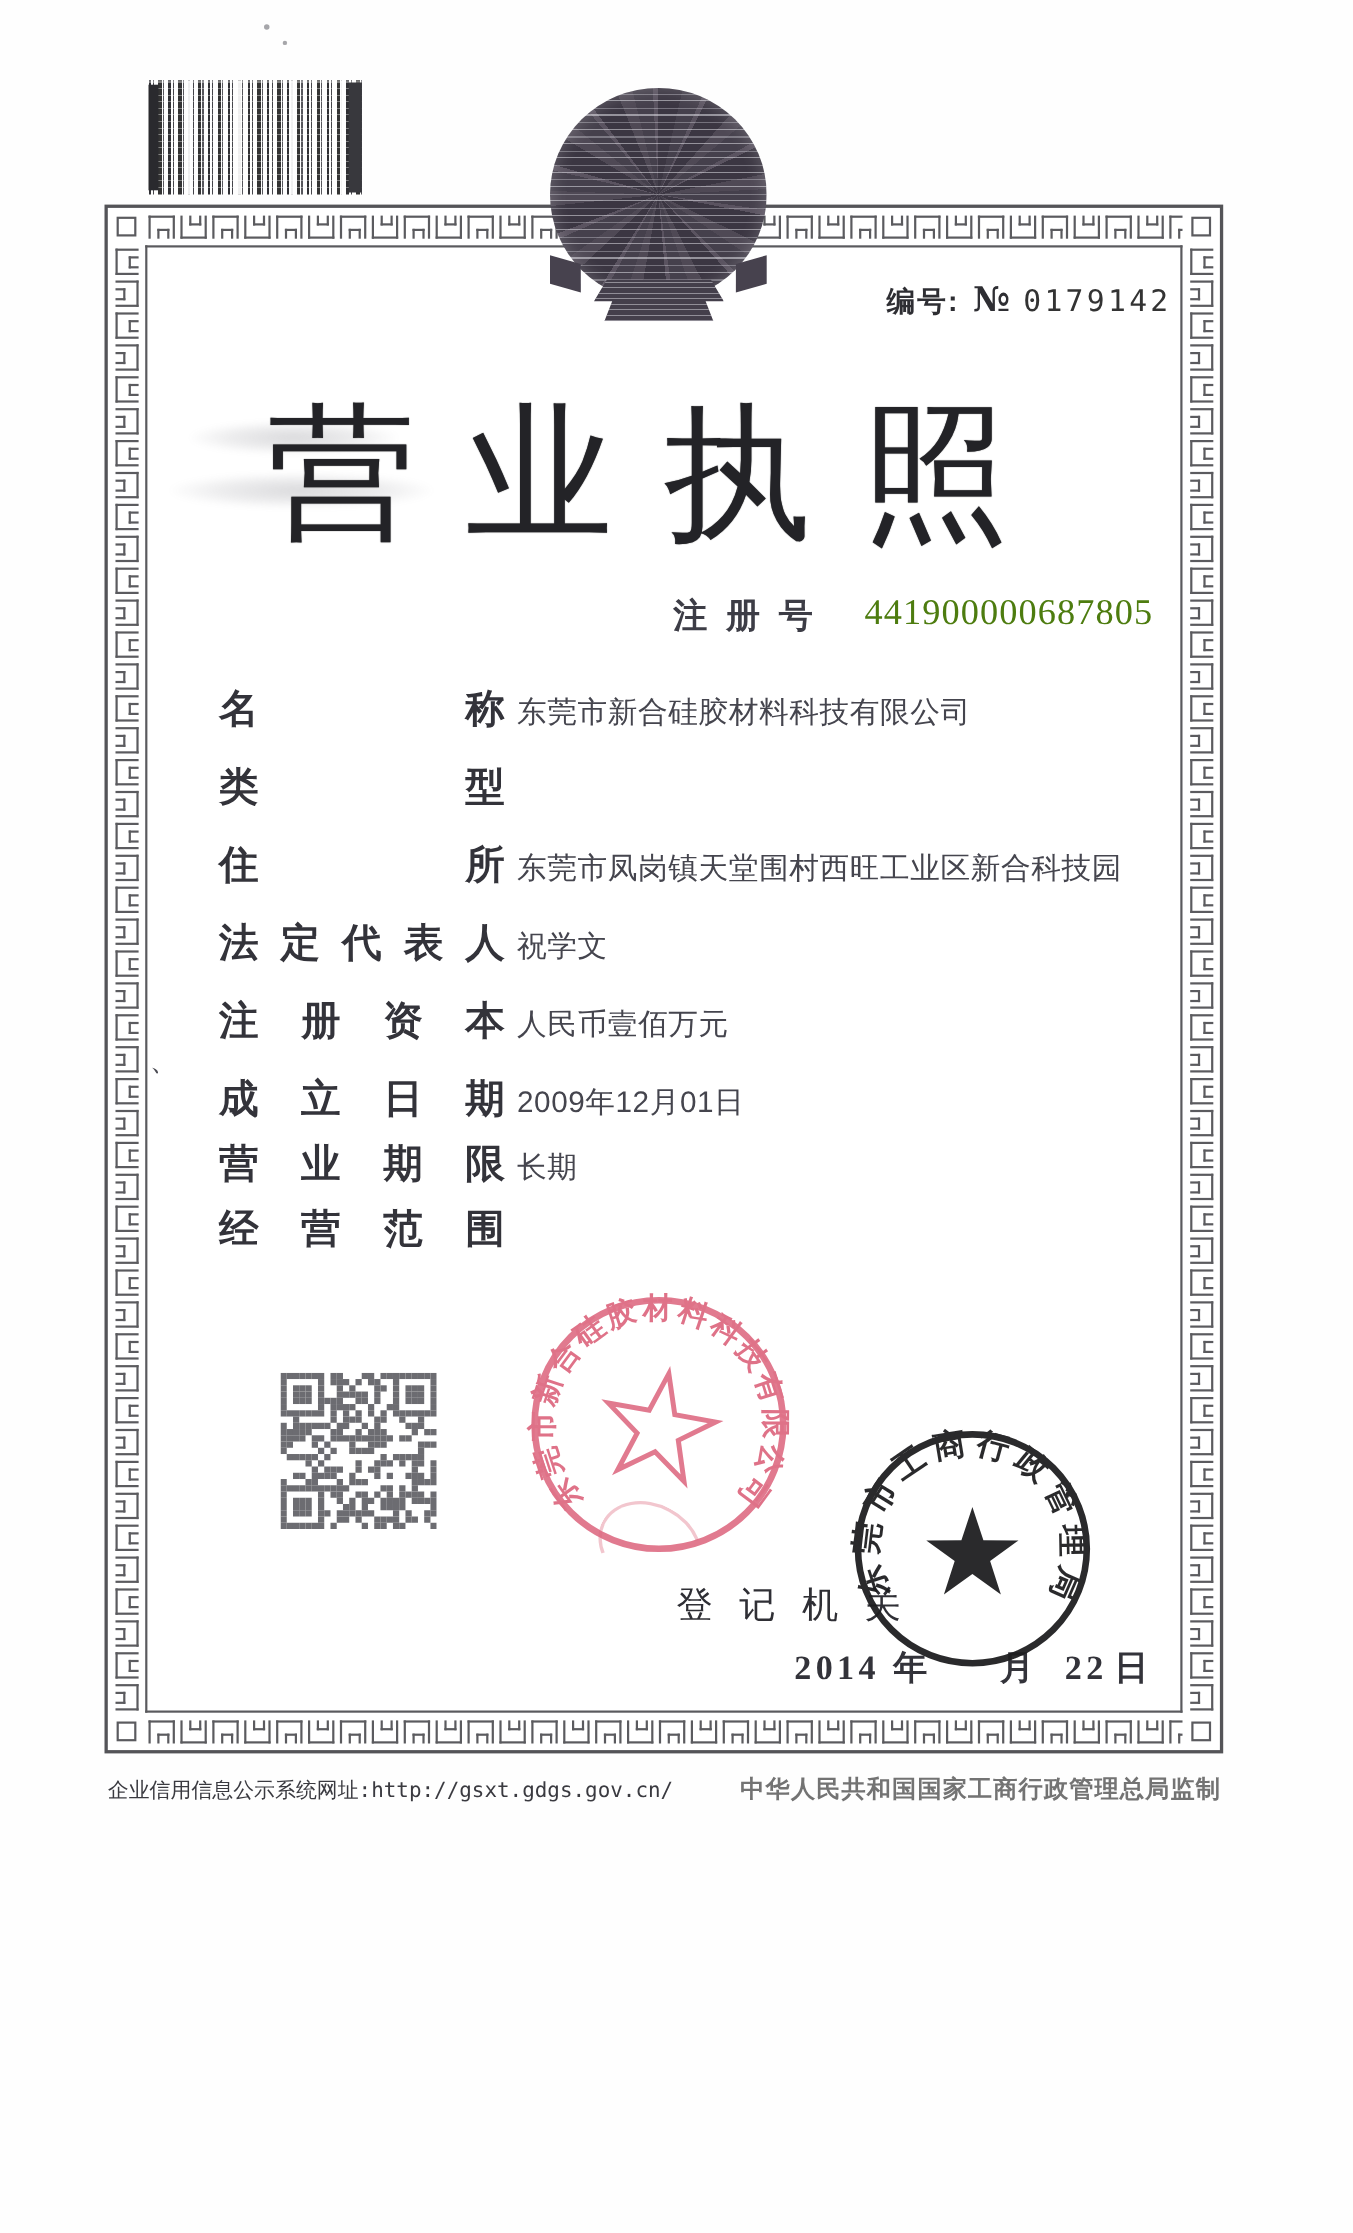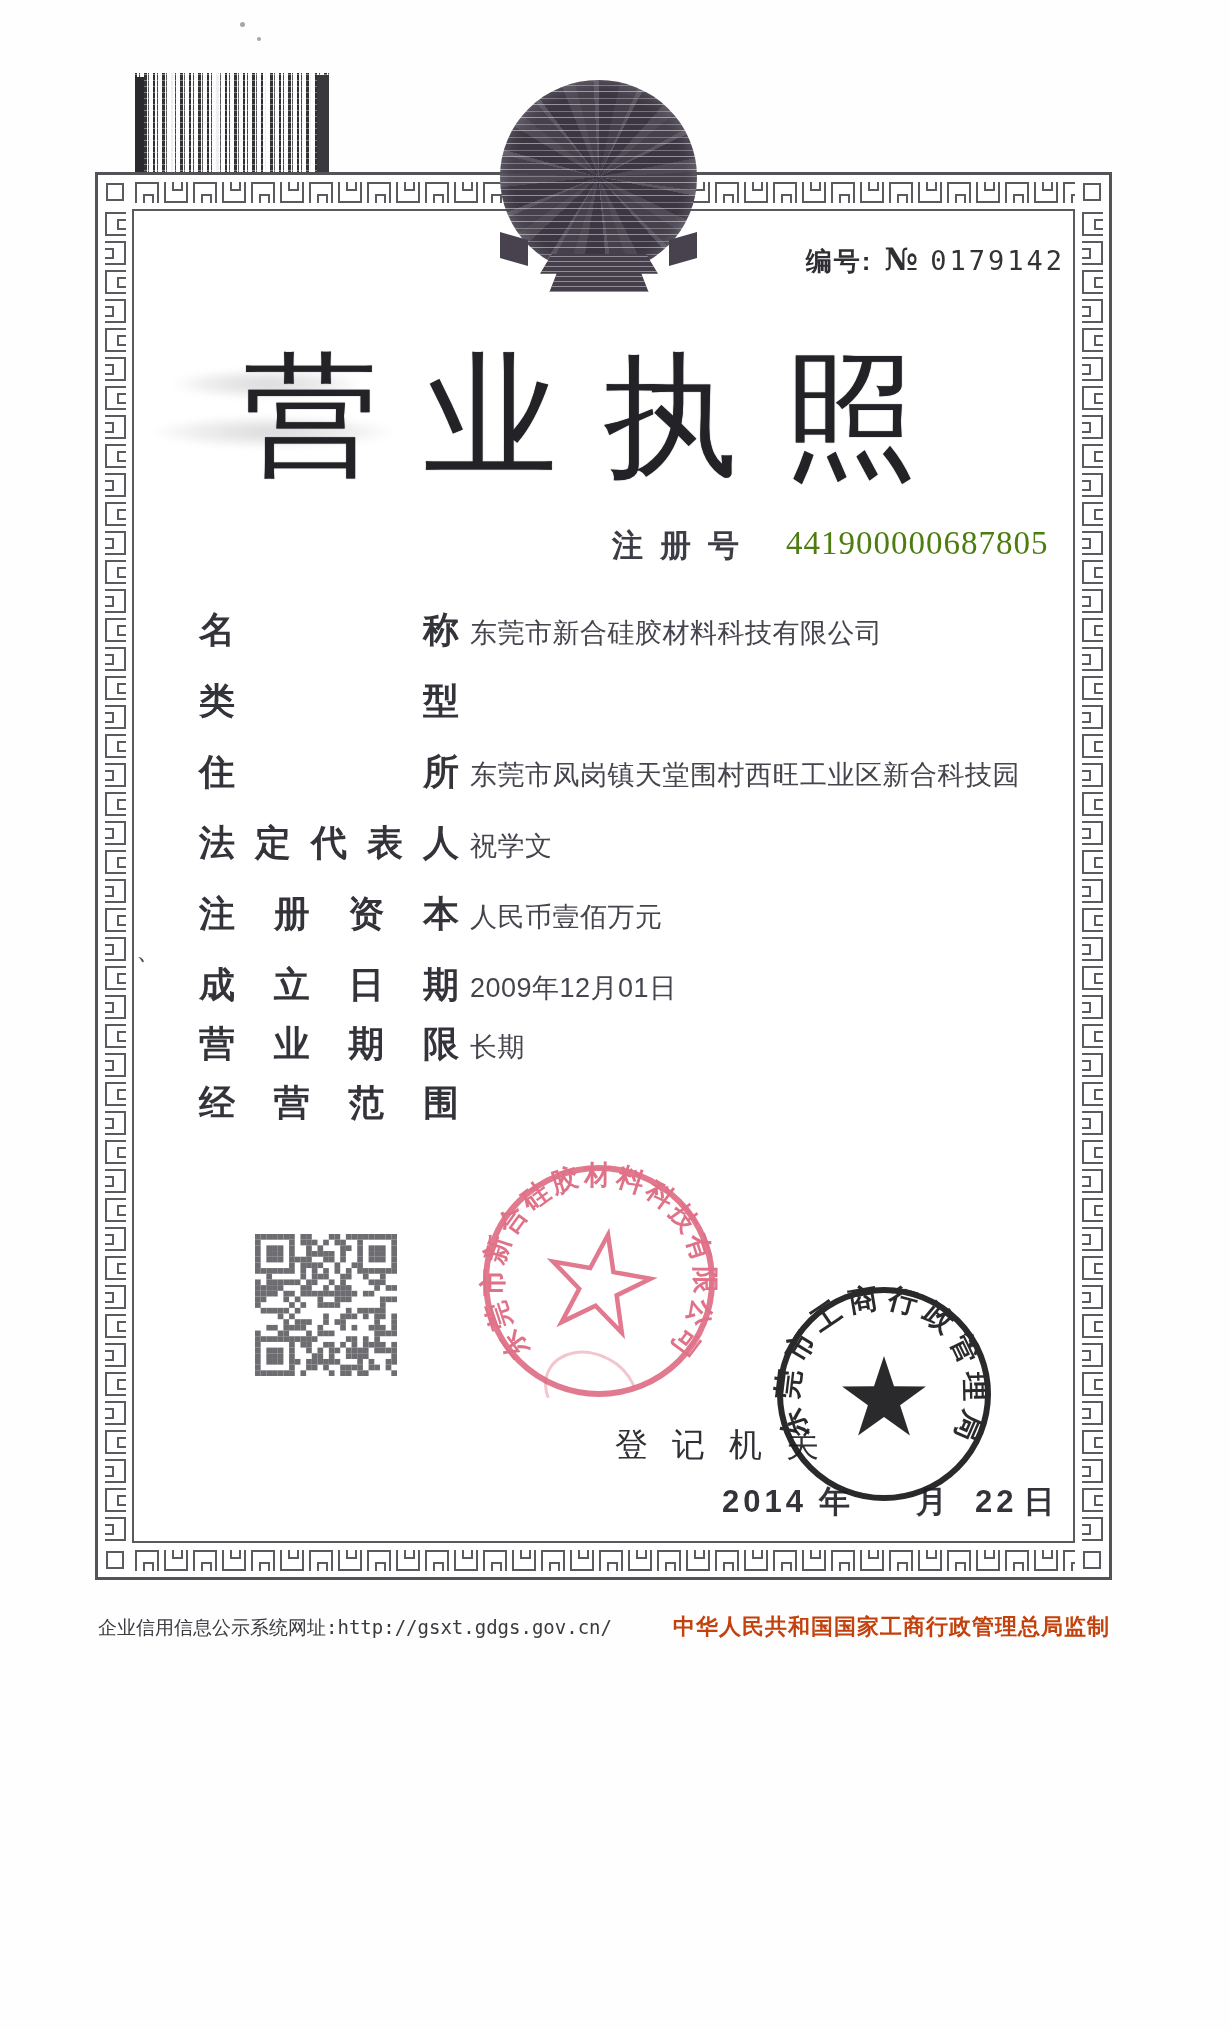--- a/index.html
+++ b/index.html
@@ -26,21 +26,21 @@
   .emblem .base{position:absolute;left:40px;bottom:0;width:118px;height:38px;
     clip-path:polygon(10% 0,90% 0,100% 52%,86% 52%,92% 100%,8% 100%,14% 52%,0 52%);
     background:
       repeating-linear-gradient(0deg, rgba(238,238,244,.45) 0 1px, transparent 1px 5px),
       #443f4b;}
   .emblem .flare{position:absolute;bottom:30px;width:28px;height:26px;background:#47424e;}
   .emblem .fl{left:0;transform:skewY(16deg);}
   .emblem .fr{right:0;transform:skewY(-16deg);}
 
   
-  .frame{position:absolute;left:95px;top:172px;width:1017px;height:1408px;
+  .frame{position:absolute;left:95px;top:186px;width:1017px;height:1408px;
          border:3px solid #545458;box-sizing:border-box;background:#fff;}
   .bstrip{position:absolute;display:flex;overflow:hidden;}
   .bstrip.top{left:34px;right:34px;top:0;height:34px;border-bottom:2px solid #5a5a5e;align-items:center;padding-left:3px;}
   .bstrip.bottom{left:34px;right:34px;bottom:0;height:34px;border-top:2px solid #5a5a5e;align-items:center;padding-left:3px;}
   .bstrip.left{top:34px;bottom:34px;left:0;width:34px;border-right:2px solid #5a5a5e;flex-direction:column;align-items:center;padding-top:3px;}
   .bstrip.right{top:34px;bottom:34px;right:0;width:34px;border-left:2px solid #5a5a5e;flex-direction:column;align-items:center;padding-top:3px;}
   .mu{flex:0 0 24px;height:21px;border:2.5px solid #5b5b5f;box-sizing:border-box;margin-right:5px;position:relative;}
   .mu.a{border-bottom:none;}.mu.b{border-top:none;}
   .mu::after{content:"";position:absolute;left:6px;width:7px;height:7px;border:2.5px solid #5b5b5f;}
   .mu.a::after{bottom:0;border-bottom:none;}
@@ -87,40 +87,40 @@
 
   
   .company-seal{position:absolute;left:340px;top:945px;width:250px;height:250px;opacity:.88;z-index:4;}
   .registry-stamp{position:absolute;left:630px;top:1063px;width:240px;height:240px;opacity:.94;z-index:5;}
   .redarc{position:absolute;left:408px;top:1142px;width:92px;height:72px;border:3px solid rgba(223,112,132,.40);
           border-radius:50%;border-bottom-color:transparent;border-right-color:transparent;transform:rotate(28deg);}
 
   
   .registry-row{position:absolute;left:481px;top:1212px;font-size:33px;letter-spacing:24px;font-weight:400;color:#2f2f35;white-space:nowrap;}
   .date-row{position:absolute;left:588px;top:1270px;display:flex;align-items:baseline;font-size:31px;font-weight:600;color:#33333a;white-space:nowrap;}
-  .date-row .y,.date-row .d{font-family:Liberation Sans, sans-serif;letter-spacing:4px;}
+  .date-row .y,.date-row .d{font-family:Liberation Serif, serif;letter-spacing:4px;}
   .date-row .u1{margin-left:12px;}
   .date-row .u2{margin-left:66px;}
   .date-row .d{margin-left:28px;}
   .date-row .u3{margin-left:6px;}
 
   
   .smudge{position:absolute;filter:blur(3px);opacity:.28;
           background:radial-gradient(ellipse at center, #7a7a82 0%, rgba(130,130,138,.5) 45%, transparent 72%);}
   .sm1{left:38px;top:158px;width:190px;height:30px;}
   .sm2{left:20px;top:205px;width:240px;height:32px;}
   .speck{position:absolute;background:#6a6a72;border-radius:50%;opacity:.6;}
   .sp1{left:240px;top:22px;width:5px;height:5px;}
   .sp2{left:257px;top:37px;width:4px;height:4px;}
   .stray{position:absolute;left:2px;top:722px;font-size:26px;color:#4a4a52;}
 
   
   .footer{position:absolute;left:98px;top:1612px;width:1012px;display:flex;justify-content:space-between;align-items:baseline;}
   .footer .l{font-family:"DejaVu Sans Mono",monospace;font-size:19px;color:#3a3a40;}
-  .footer .r{font-size:22px;color:#c2410c;letter-spacing:1px;font-weight:600;}
+  .footer .r{font-size:22px;color:#737373;letter-spacing:1px;font-weight:600;}
 </style>
 </head>
 <body>
 
 <div class="page">
 
   <div class="barcode"></div>
 
   <div class="emblem">
     <div class="disc"></div>

